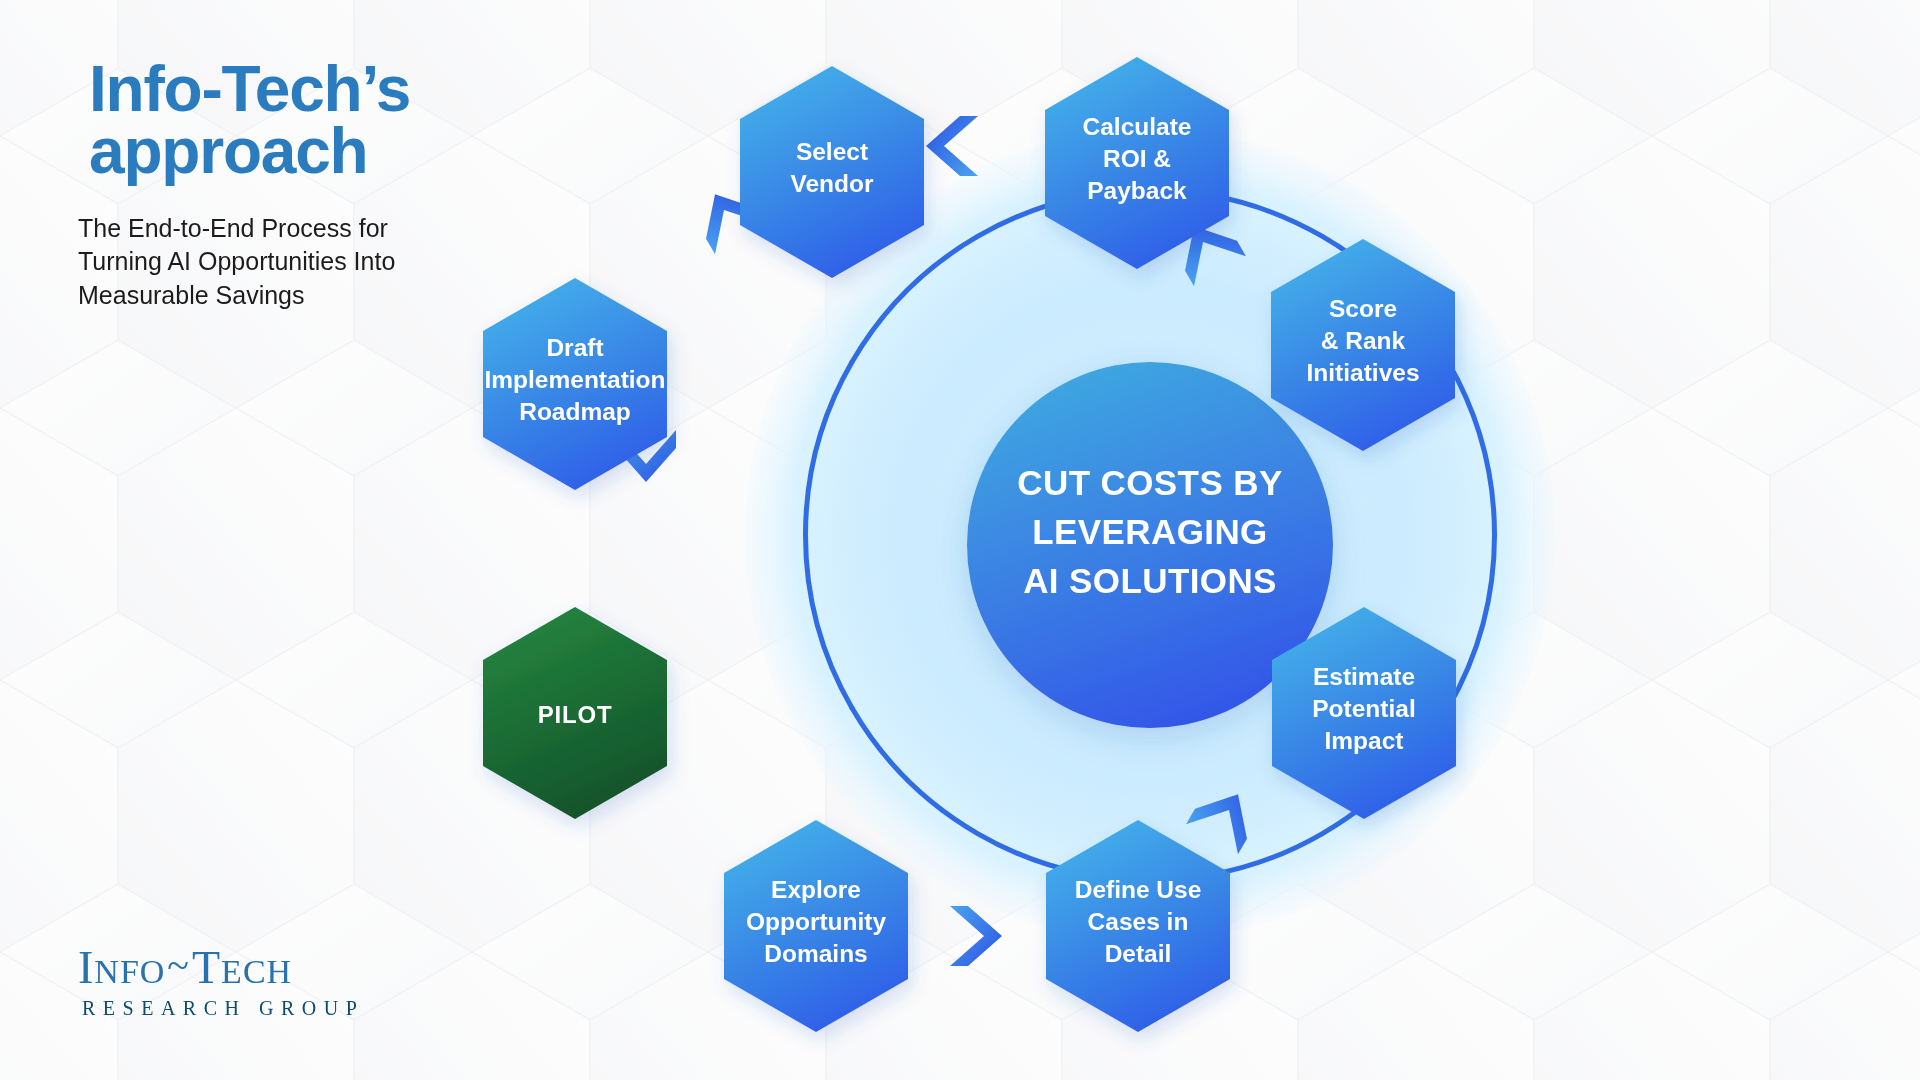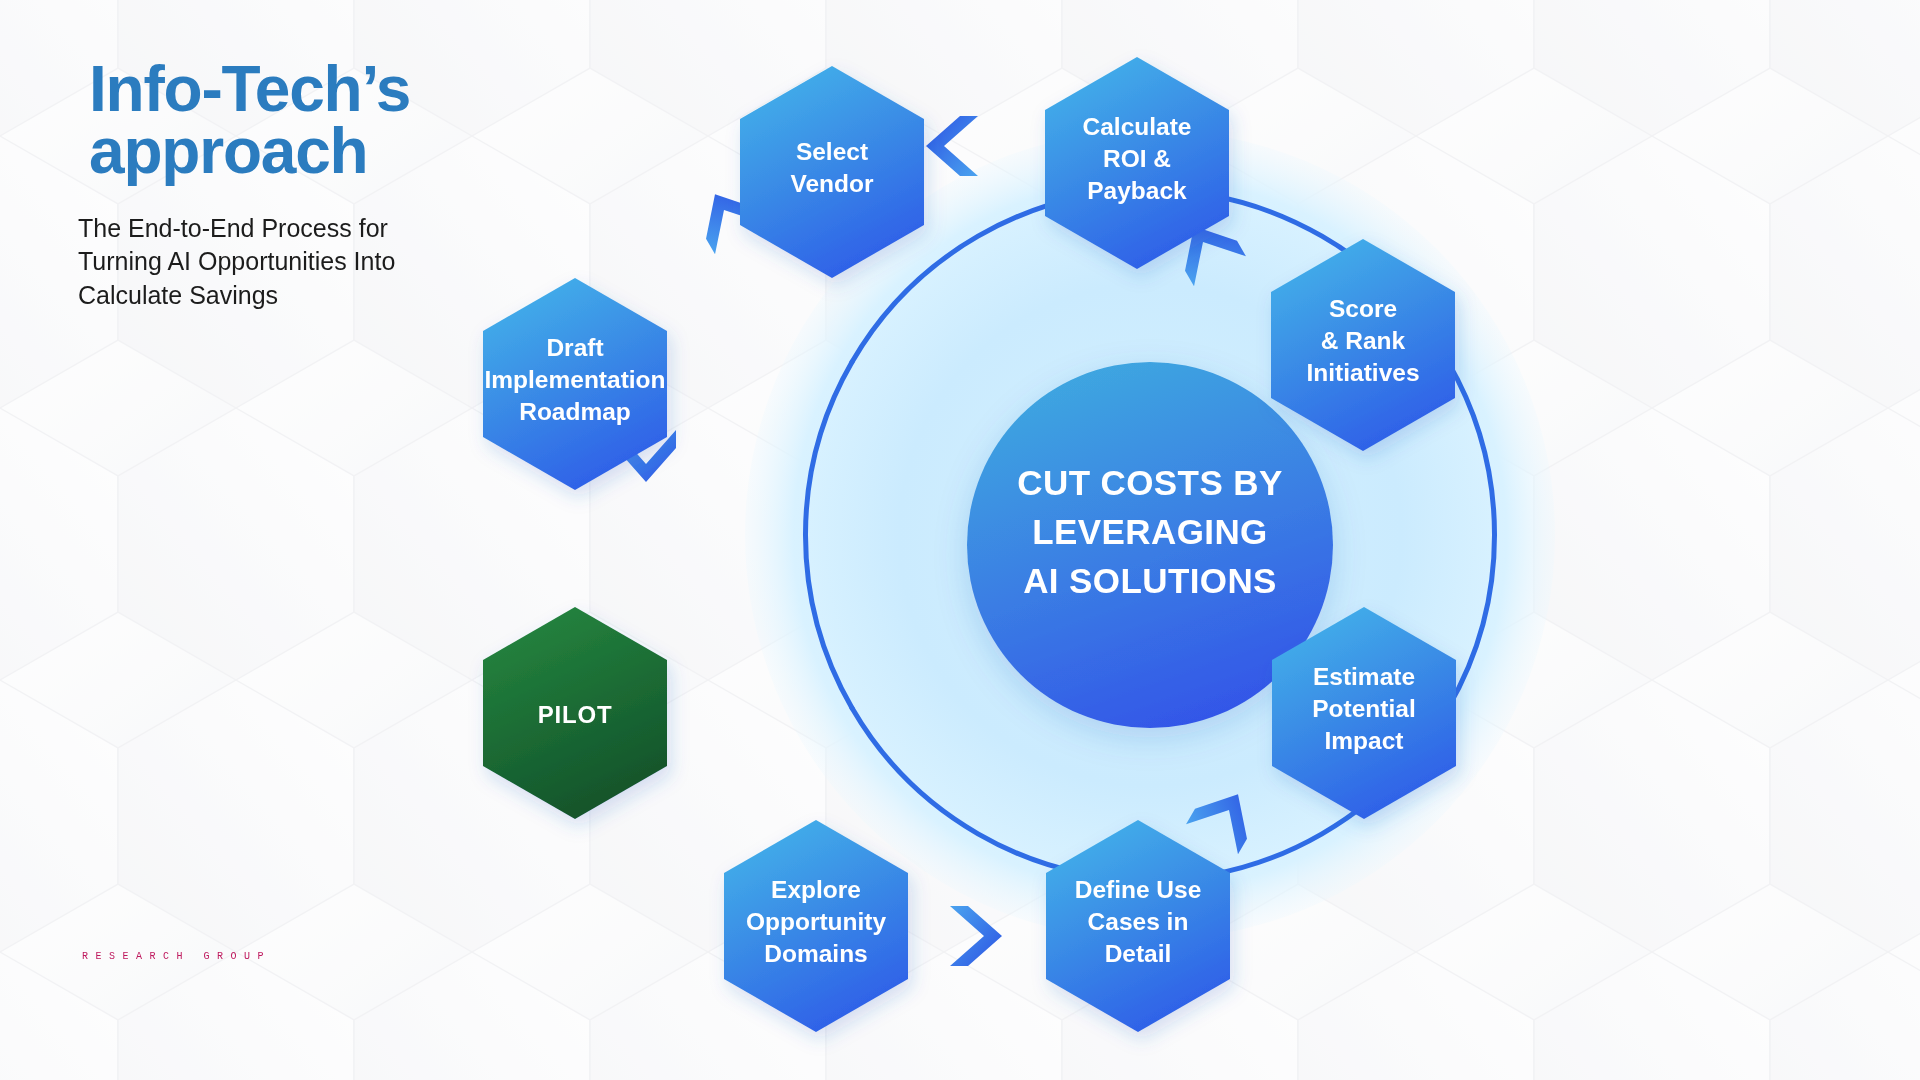--- a/index.html
+++ b/index.html
@@ -52,23 +52,23 @@
     letter-spacing:1px;
     line-height:1;
     white-space:nowrap;
   }
   #logo-word .cap{font-size:46px;}
   #logo-word .sm{font-size:34px;}
   #logo-tilde{
     font-size:40px;position:relative;top:-4px;padding:0 2px;
   }
   #logo-sub{
-    font-family:Liberation Mono, monospace;
-    color:#be185d;
-    font-size:10px;
+    font-family:Liberation Serif, serif;
+    color:#0c4a6e;
+    font-size:20px;
     letter-spacing:7.5px;
     margin-top:6px;
     padding-left:4px;
     white-space:nowrap;
   }
 
   
   #diagram{
     position:absolute;left:640px;top:0;width:1280px;height:1080px;z-index:4;
   }
@@ -119,24 +119,25 @@
     <rect x="0" y="0" width="1920" height="1080" fill="url(#hexPattern)"></rect>
     <rect x="0" y="0" width="1920" height="1080" fill="#ffffff" opacity="0.45"></rect>
   </svg>
 </div>
 
 <div id="left-col">
   <h1 id="page-title">Info-Tech’s
 approach</h1>
   <p id="page-subtitle">The End-to-End Process for
 Turning AI Opportunities Into
-Calculate Savings</p>
+Measurable Savings</p>
 </div>
 
 <div id="logo">
+  <div id="logo-word"><span class="cap">I</span><span class="sm">NFO</span><span id="logo-tilde">~</span><span class="cap">T</span><span class="sm">ECH</span></div>
   <div id="logo-sub">RESEARCH GROUP</div>
 </div>
 
 <div id="diagram">
 <svg viewBox="0 0 1280 1080" xmlns="http://www.w3.org/2000/svg">
   <defs>
     <radialGradient id="ringGrad" cx="0.5" cy="0.5" r="0.5">
       <stop offset="0%" stop-color="#d4f1ff"></stop>
       <stop offset="62%" stop-color="#cbebfe"></stop>
       <stop offset="88%" stop-color="#d9f2ff"></stop>

